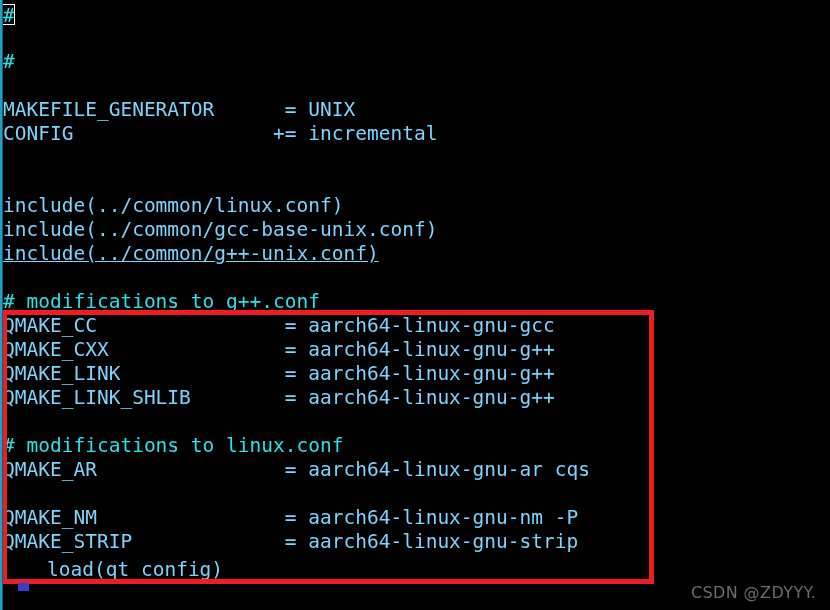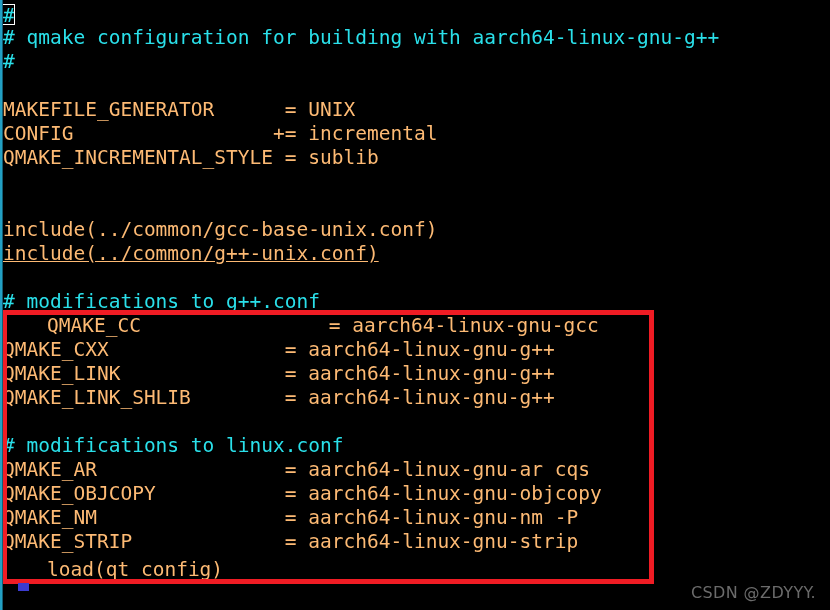--- a/index.html
+++ b/index.html
@@ -47,21 +47,21 @@
     left: 3px;
     height: 24px;
     line-height: 24px;
     font-size: 19.5px;
     letter-spacing: 0px;
     white-space: pre;
     color: #f2f2f2;
     font-family: "DejaVu Sans Mono", "Liberation Mono", monospace;
   }
   .line.comment { color: #2ae0ea; }
-  .line.plain   { color: #fdba74; }
+  .line.plain   { color: #7dd3fc; }
 
   
   #cursor-block {
     position: absolute;
     left: 2px;
     top: 4px;
     width: 13px;
     height: 21px;
     border: 1.5px solid #ffffff;
     box-sizing: border-box;
@@ -122,39 +122,37 @@
 </style>
 </head>
 <body>
 
 <div id="terminal">
 
   <div id="left-scrollbar"></div>
 
   <div id="code-area">
       <div class="line comment" style="top: 4px;">#</div>
-      <div class="line comment" style="top: 26px;"># qmake configuration for building with aarch64-linux-gnu-g++</div>
       <div class="line comment" style="top: 50px;">#</div>
       <div class="line plain" style="top: 74px;"></div>
       <div class="line plain" style="top: 98px;">MAKEFILE_GENERATOR      = UNIX</div>
       <div class="line plain" style="top: 122px;">CONFIG                 += incremental</div>
-      <div class="line plain" style="top: 146px;">QMAKE_INCREMENTAL_STYLE = sublib</div>
       <div class="line plain" style="top: 170px;"></div>
+      <div class="line plain" style="top: 194px;">include(../common/linux.conf)</div>
       <div class="line plain" style="top: 218px;">include(../common/gcc-base-unix.conf)</div>
       <div class="line plain" style="top: 242px; text-decoration: underline;">include(../common/g++-unix.conf)</div>
       <div class="line plain" style="top: 266px;"></div>
       <div class="line comment" style="top: 290px;"># modifications to g++.conf</div>
-      <div class="line plain" style="top: 314px; padding-left: 44px;">QMAKE_CC                = aarch64-linux-gnu-gcc</div>
+      <div class="line plain" style="top: 314px;">QMAKE_CC                = aarch64-linux-gnu-gcc</div>
       <div class="line plain" style="top: 338px;">QMAKE_CXX               = aarch64-linux-gnu-g++</div>
       <div class="line plain" style="top: 362px;">QMAKE_LINK              = aarch64-linux-gnu-g++</div>
       <div class="line plain" style="top: 386px; text-align: center;">QMAKE_LINK_SHLIB        = aarch64-linux-gnu-g++</div>
       <div class="line plain" style="top: 410px;"></div>
       <div class="line comment" style="top: 434px;"># modifications to linux.conf</div>
       <div class="line plain" style="top: 458px;">QMAKE_AR                = aarch64-linux-gnu-ar cqs</div>
-      <div class="line plain" style="top: 482px;">QMAKE_OBJCOPY           = aarch64-linux-gnu-objcopy</div>
       <div class="line plain" style="top: 506px;">QMAKE_NM                = aarch64-linux-gnu-nm -P</div>
       <div class="line plain" style="top: 530px;">QMAKE_STRIP             = aarch64-linux-gnu-strip</div>
       <div class="line plain" style="top: 558px; padding-left: 44px;">load(qt_config)</div>
     </div>
 
   <div id="cursor-block"></div>
   <div id="bottom-cursor"></div>
 
   <div id="highlight-box"></div>
 

